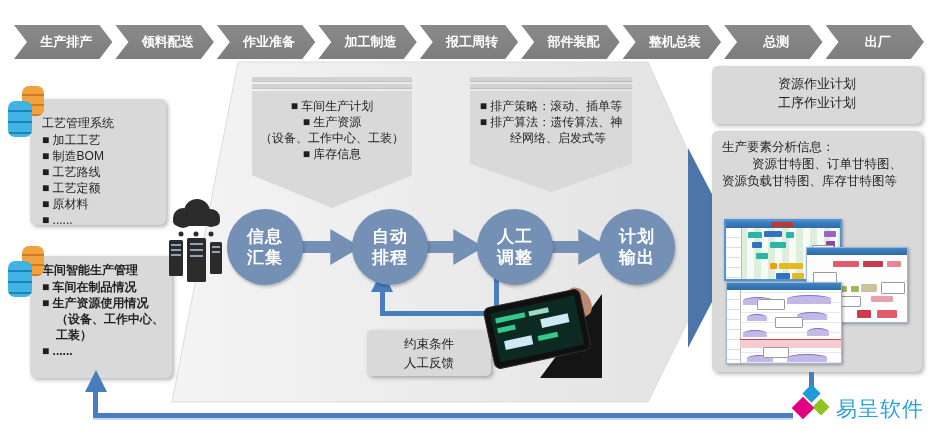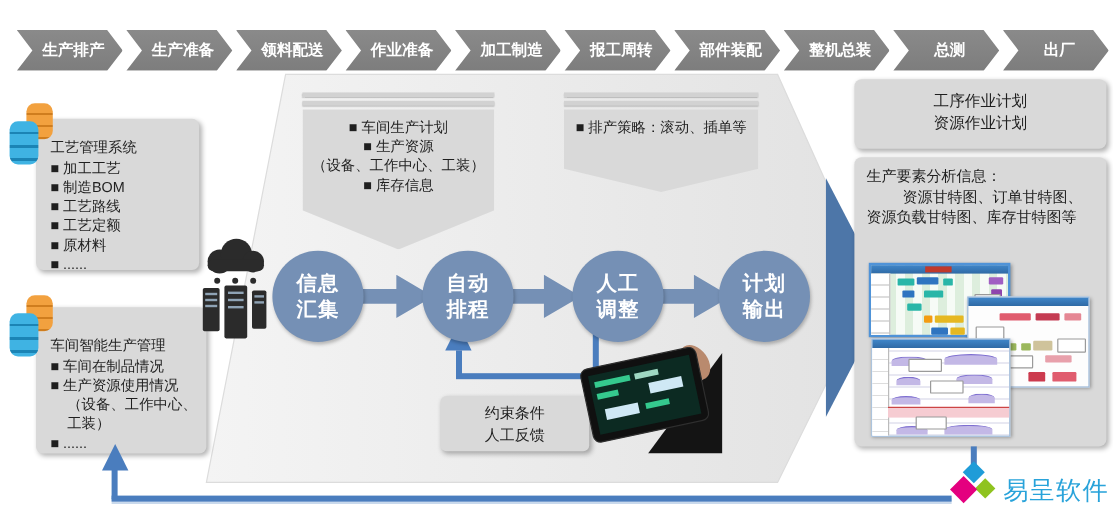--- a/index.html
+++ b/index.html
@@ -68,21 +68,20 @@
         <stop offset="0" stop-color="#f4f4f4"></stop>
           <stop offset="1" stop-color="#e2e2e2"></stop>
       </linearGradient>
     </defs>
     <polygon points="238,62 648,62 728,240 648,402 172,402" fill="url(#gg)" stroke="#dcdcdc" stroke-width="1"></polygon>
   </svg>
   <div class="blue-tip"></div>
 
   <div class="chev-bar">
     <div class="chev" style="background: linear-gradient(rgb(138, 138, 138), rgb(125, 125, 125));">生产排产</div>
-    <div class="chev" style="background: linear-gradient(rgb(138, 138, 138), rgb(125, 125, 125));">生产准备</div>
     <div class="chev" style="background: linear-gradient(rgb(138, 138, 138), rgb(125, 125, 125));">领料配送</div>
     <div class="chev" style="background: linear-gradient(rgb(138, 138, 138), rgb(125, 125, 125));">作业准备</div>
     <div class="chev" style="background: linear-gradient(rgb(138, 138, 138), rgb(125, 125, 125));">加工制造</div>
     <div class="chev" style="background: linear-gradient(rgb(138, 138, 138), rgb(125, 125, 125));">报工周转</div>
     <div class="chev" style="background: linear-gradient(rgb(138, 138, 138), rgb(125, 125, 125));">部件装配</div>
     <div class="chev" style="background: linear-gradient(rgb(138, 138, 138), rgb(125, 125, 125));">整机总装</div>
     <div class="chev" style="background: linear-gradient(rgb(138, 138, 138), rgb(125, 125, 125));">总测</div>
     <div class="chev" style="background: linear-gradient(rgb(138, 138, 138), rgb(125, 125, 125));">出厂</div>
   </div>
 
@@ -97,21 +96,21 @@
     <div class="blt">■ 工艺路线</div>
     <div class="blt">■ 工艺定额</div>
     <div class="blt">■ 原材料</div>
     <div class="blt">■ ......</div>
   </div>
 
   <div class="db-icon" style="left:8px;top:246px;">
     <div class="cyl orange"></div>
     <div class="cyl blue"></div>
   </div>
-  <div class="gbox" style="left:30px;top:256px;width:142px;height:122px;padding:24px 6px 6px 12px;box-sizing:border-box;">
+  <div class="gbox" style="left:30px;top:256px;width:142px;height:122px;padding:6px 6px 6px 12px;box-sizing:border-box;font-weight:bold;">
     <p class="ttl">车间智能生产管理</p>
     <div class="blt">■ 车间在制品情况</div>
     <div class="blt">■ 生产资源使用情况（设备、工作中心、工装）</div>
     <div class="blt">■ ......</div>
   </div>
 
   <div class="callout" style="left:252px;top:77px;width:160px;">
     <div class="stack-bar"></div>
     <div class="stack-bar"></div>
     <div class="body">
@@ -119,20 +118,21 @@
       <div class="blt">■ 生产资源</div>
       <div>（设备、工作中心、工装）</div>
       <div class="blt">■ 库存信息</div>
     </div>
   </div>
   <div class="callout" style="left:470px;top:77px;width:162px;">
     <div class="stack-bar"></div>
     <div class="stack-bar"></div>
     <div class="body">
       <div class="blt">■ 排产策略：滚动、插单等</div>
+      <div class="blt">■ 排产算法：遗传算法、神经网络、启发式等</div>
     </div>
   </div>
 
   <svg style="position:absolute;left:163px;top:198px;z-index:2;" width="70" height="88" viewBox="0 0 70 88">
     <g fill="#2b2b2b">
       <circle cx="20" cy="20" r="10"></circle>
         <circle cx="34" cy="14" r="13"></circle>
         <circle cx="48" cy="20" r="9"></circle>
       <rect x="10" y="18" width="47" height="10" rx="5"></rect>
       <circle cx="18" cy="36" r="2.5"></circle>
@@ -184,22 +184,22 @@
       <rect x="16" y="42" width="30" height="5" fill="#35c98e"></rect>
         <rect x="50" y="42" width="20" height="5" fill="#9fd8c2"></rect>
       <rect x="16" y="52" width="18" height="5" fill="#35c98e"></rect>
         <rect x="60" y="52" width="28" height="9" fill="#cfe8f5"></rect>
       <rect x="20" y="66" width="28" height="9" fill="#cfe8f5"></rect>
         <rect x="54" y="68" width="20" height="5" fill="#35c98e"></rect>
     </g>
   </svg>
 
   <div class="gbox plan-box">
+    <div>资源作业计划</div>
     <div>工序作业计划</div>
-    <div>资源作业计划</div>
   </div>
   <div class="gbox analysis-box">
     <div>生产要素分析信息：</div>
     <p class="body">资源甘特图、订单甘特图、资源负载甘特图、库存甘特图等</p>
   </div>
 
   <div class="chart" style="left:724px;top:219px;width:118px;height:62px;border:2px solid #4f93d8;
        background:repeating-linear-gradient(90deg,#ddeedd 0 7px,#f6fbf6 7px 14px);">
     <div class="hdr"></div>
     <div style="position:absolute;left:45px;top:1px;width:22px;height:5px;background:#c0392b;"></div>

